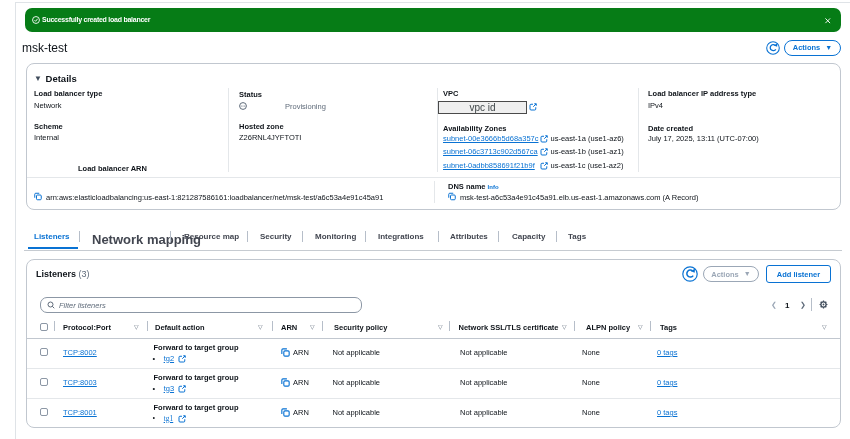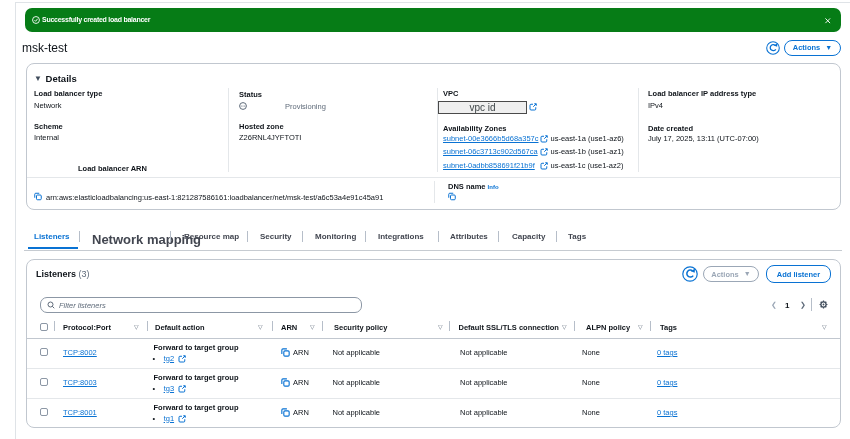--- a/index.html
+++ b/index.html
@@ -110,20 +110,21 @@
 <svg class="abs" style="left:34px; top:192px;" width="8" height="9" viewBox="0 0 16 16">
   <rect x="5" y="5" width="9.5" height="9.5" rx="2" fill="none" stroke="#0972d3" stroke-width="2"></rect>
   <path d="M1.5 10.5 V3.5 Q1.5 1.5 3.5 1.5 H10.5" fill="none" stroke="#0972d3" stroke-width="2"></path>
 </svg>
 <div class="abs val" style="left:46px; top:192.5px;">arn:aws:elasticloadbalancing:us-east-1:821287586161:loadbalancer/net/msk-test/a6c53a4e91c45a91</div>
 <div class="abs" style="left:448px; top:182px; font-size:7.5px; line-height:1.2;"><span class="lbl">DNS name</span> <span style="font-size:6px; color:#0972d3; font-weight:bold;">Info</span></div>
 <svg class="abs" style="left:448px; top:192px;" width="8" height="9" viewBox="0 0 16 16">
   <rect x="5" y="5" width="9.5" height="9.5" rx="2" fill="none" stroke="#0972d3" stroke-width="2"></rect>
   <path d="M1.5 10.5 V3.5 Q1.5 1.5 3.5 1.5 H10.5" fill="none" stroke="#0972d3" stroke-width="2"></path>
 </svg>
+<div class="abs val" style="left:460px; top:192.5px;">msk-test-a6c53a4e91c45a91.elb.us-east-1.amazonaws.com (A Record)</div>
 
 <div class="abs" style="left:24px; top:249.5px; width:818px; height:1px; background:#c6cbd1;"></div>
 <div class="abs" style="left:28px; top:246.5px; width:50px; height:2.5px; background:#0972d3;"></div>
 <div class="abs" style="left:34px; top:232px; font-size:8px; font-weight:bold; color:#0972d3;">Listeners</div>
 <div class="abs" style="left:92px; top:232px; font-size:13px; font-weight:bold; color:#424650;">Network mapping</div>
 <div class="abs" style="left:184px; top:232px; font-size:8px; font-weight:bold; color:#424650;">Resource map</div>
 <div class="abs" style="left:260px; top:232px; font-size:8px; font-weight:bold; color:#424650;">Security</div>
 <div class="abs" style="left:315px; top:232px; font-size:8px; font-weight:bold; color:#424650;">Monitoring</div>
 <div class="abs" style="left:378px; top:232px; font-size:8px; font-weight:bold; color:#424650;">Integrations</div>
 <div class="abs" style="left:450px; top:232px; font-size:8px; font-weight:bold; color:#424650;">Attributes</div>
@@ -146,21 +147,21 @@
 
 <svg class="abs" style="left:681.5px; top:266px;" width="16" height="16" viewBox="0 0 16 16">
   <circle cx="8" cy="8" r="7.2" fill="none" stroke="#0972d3" stroke-width="1.2"></circle>
   <path d="M11.2 9.6 A 3.5 3.5 0 1 1 10.5 4.8" fill="none" stroke="#0972d3" stroke-width="1.5"></path>
   <path d="M13 2.6 L12.7 6.7 L8.9 5.2 Z" fill="#0972d3"></path>
 </svg>
 <div class="abs" style="left:703px; top:266px; width:56px; height:16px; border:1.5px solid #9ba7b6; border-radius:8px; display:flex; align-items:center; justify-content:center;">
   <span style="font-size:7.5px; font-weight:bold; color:#9ba7b6;">Actions</span>
       <span style="font-size:7px; color:#9ba7b6; margin-left:5px;">▼</span>
 </div>
-<div class="abs" style="left:766px; top:265px; width:65px; height:18px; border:1.7px solid #0972d3; border-radius:8px; display:flex; align-items:center; justify-content:center;">
+<div class="abs" style="left:766px; top:265px; width:65px; height:18px; border:1.7px solid #0972d3; border-radius:3px; display:flex; align-items:center; justify-content:center;">
   <span style="font-size:7.5px; font-weight:bold; color:#0972d3;">Add listener</span>
 </div>
 
 <div class="abs" style="left:40px; top:296.5px; width:322px; height:16px; border:1px solid #8c97a5; border-radius:7px;"></div>
 <svg class="abs" style="left:47px; top:300.5px;" width="8" height="8" viewBox="0 0 16 16">
   <circle cx="7" cy="7" r="5" fill="none" stroke="#5f6b7a" stroke-width="2"></circle>
   <path d="M10.5 10.5 L14.5 14.5" stroke="#5f6b7a" stroke-width="2"></path>
 </svg>
 <div class="abs" style="left:59px; top:300.5px; font-size:7.5px; font-style:italic; color:#5f6b7a;">Filter listeners</div>
 
@@ -181,21 +182,21 @@
 <div class="vline" style="left:147px; top:321px; height:10px; background:#b6bec9;"></div>
 <div class="abs lbl" style="left:155px; top:323px;">Default action</div>
 <div class="abs sort" style="left:258px; top:324px;">▽</div>
 <div class="vline" style="left:272px; top:321px; height:10px; background:#b6bec9;"></div>
 <div class="abs lbl" style="left:281px; top:323px;">ARN</div>
 <div class="abs sort" style="left:310px; top:324px;">▽</div>
 <div class="vline" style="left:322px; top:321px; height:10px; background:#b6bec9;"></div>
 <div class="abs lbl" style="left:334px; top:323px;">Security policy</div>
 <div class="abs sort" style="left:438px; top:324px;">▽</div>
 <div class="vline" style="left:448.5px; top:321px; height:10px; background:#b6bec9;"></div>
-<div class="abs lbl" style="left:458.5px; top:323px;">Default SSL/TLS connection</div>
+<div class="abs lbl" style="left:458.5px; top:323px;">Network SSL/TLS certificate</div>
 <div class="abs sort" style="left:562px; top:324px;">▽</div>
 <div class="vline" style="left:573.5px; top:321px; height:10px; background:#b6bec9;"></div>
 <div class="abs lbl" style="left:586px; top:323px;">ALPN policy</div>
 <div class="abs sort" style="left:638px; top:324px;">▽</div>
 <div class="vline" style="left:650px; top:321px; height:10px; background:#b6bec9;"></div>
 <div class="abs lbl" style="left:660px; top:323px;">Tags</div>
 <div class="abs sort" style="left:822px; top:324px;">▽</div>
 <div class="abs" style="left:27px; top:338px; width:813px; height:1px; background:#c1c7cf;"></div>
 
 <div class="hline" style="left:27px; top:368px; width:813px;"></div>
@@ -233,21 +234,21 @@
 </svg>
 <div class="abs val" style="left:293px; top:378px;">ARN</div>
 <div class="abs val" style="left:332.5px; top:378px;">Not applicable</div>
 <div class="abs val" style="left:460px; top:378px;">Not applicable</div>
 <div class="abs val" style="left:582px; top:378px;">None</div>
 <div class="abs val" style="left:657px; top:378px;"><span class="link">0 tags</span></div>
 
 <div class="cb" style="left:40px; top:408px;"></div>
 <div class="abs val" style="left:63px; top:408px;"><span class="link">TCP:8001</span></div>
 <div class="abs lbl" style="left:153.5px; top:402.5px;">Forward to target group</div>
-<div class="abs val" style="left:152.5px; top:413.5px;">•<span class="link" style="margin-left:8.5px;">tg1</span></div>
+<div class="abs val" style="left:152.5px; top:413.5px;font-family:Liberation Serif, serif;">•<span class="link" style="margin-left:8.5px;">tg1</span></div>
 <svg class="abs" style="left:178px; top:414.5px;" width="8" height="8" viewBox="0 0 16 16">
   <path d="M8 2.5 H4 Q2 2.5 2 4.5 V12 Q2 14 4 14 H11.5 Q13.5 14 13.5 12 V8.5" fill="none" stroke="#0972d3" stroke-width="2"></path>
   <path d="M10.5 1.5 H14.5 V5.5 M14.2 1.8 L8.5 7.5" fill="none" stroke="#0972d3" stroke-width="2"></path>
 </svg>
 <svg class="abs" style="left:281px; top:407.5px;" width="9" height="9" viewBox="0 0 16 16">
   <rect x="5" y="5" width="9.5" height="9.5" rx="2" fill="none" stroke="#0972d3" stroke-width="2"></rect>
   <path d="M1.5 10.5 V3.5 Q1.5 1.5 3.5 1.5 H10.5" fill="none" stroke="#0972d3" stroke-width="2"></path>
 </svg>
 <div class="abs val" style="left:293px; top:408px;">ARN</div>
 <div class="abs val" style="left:332.5px; top:408px;">Not applicable</div>

